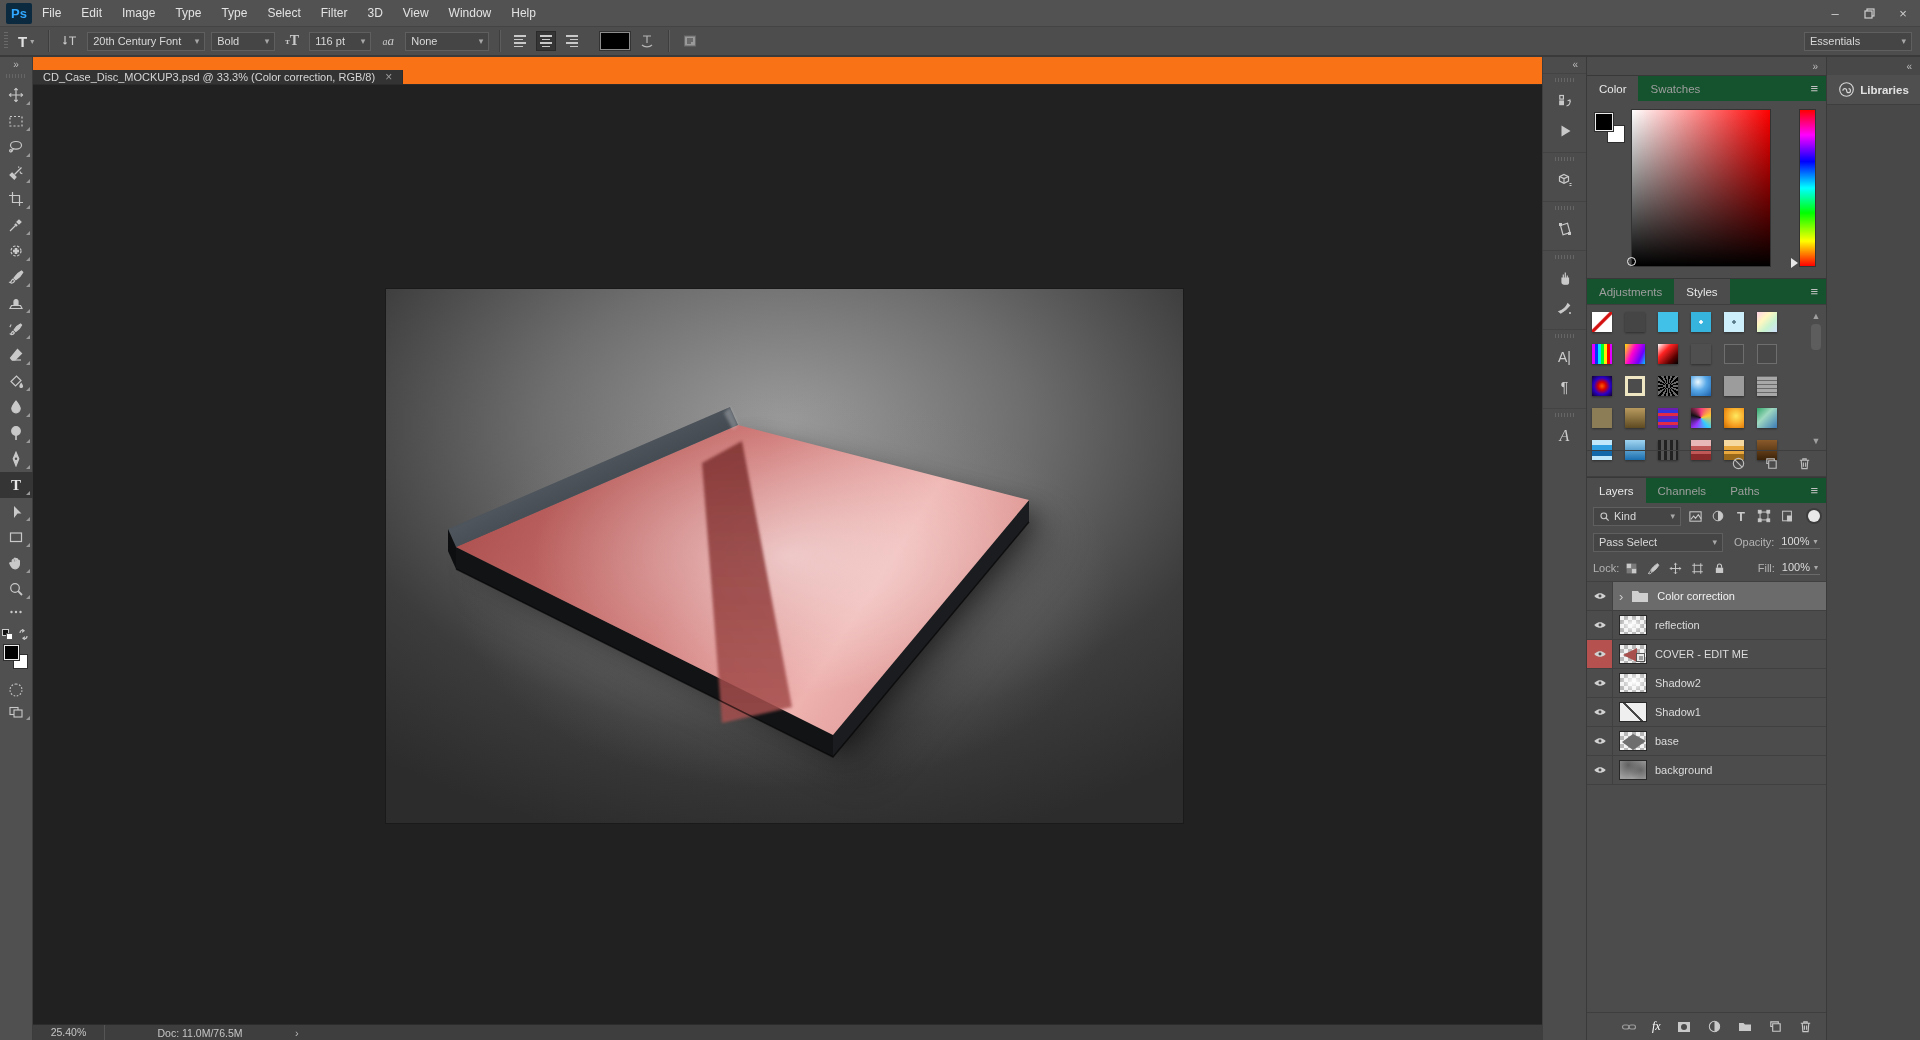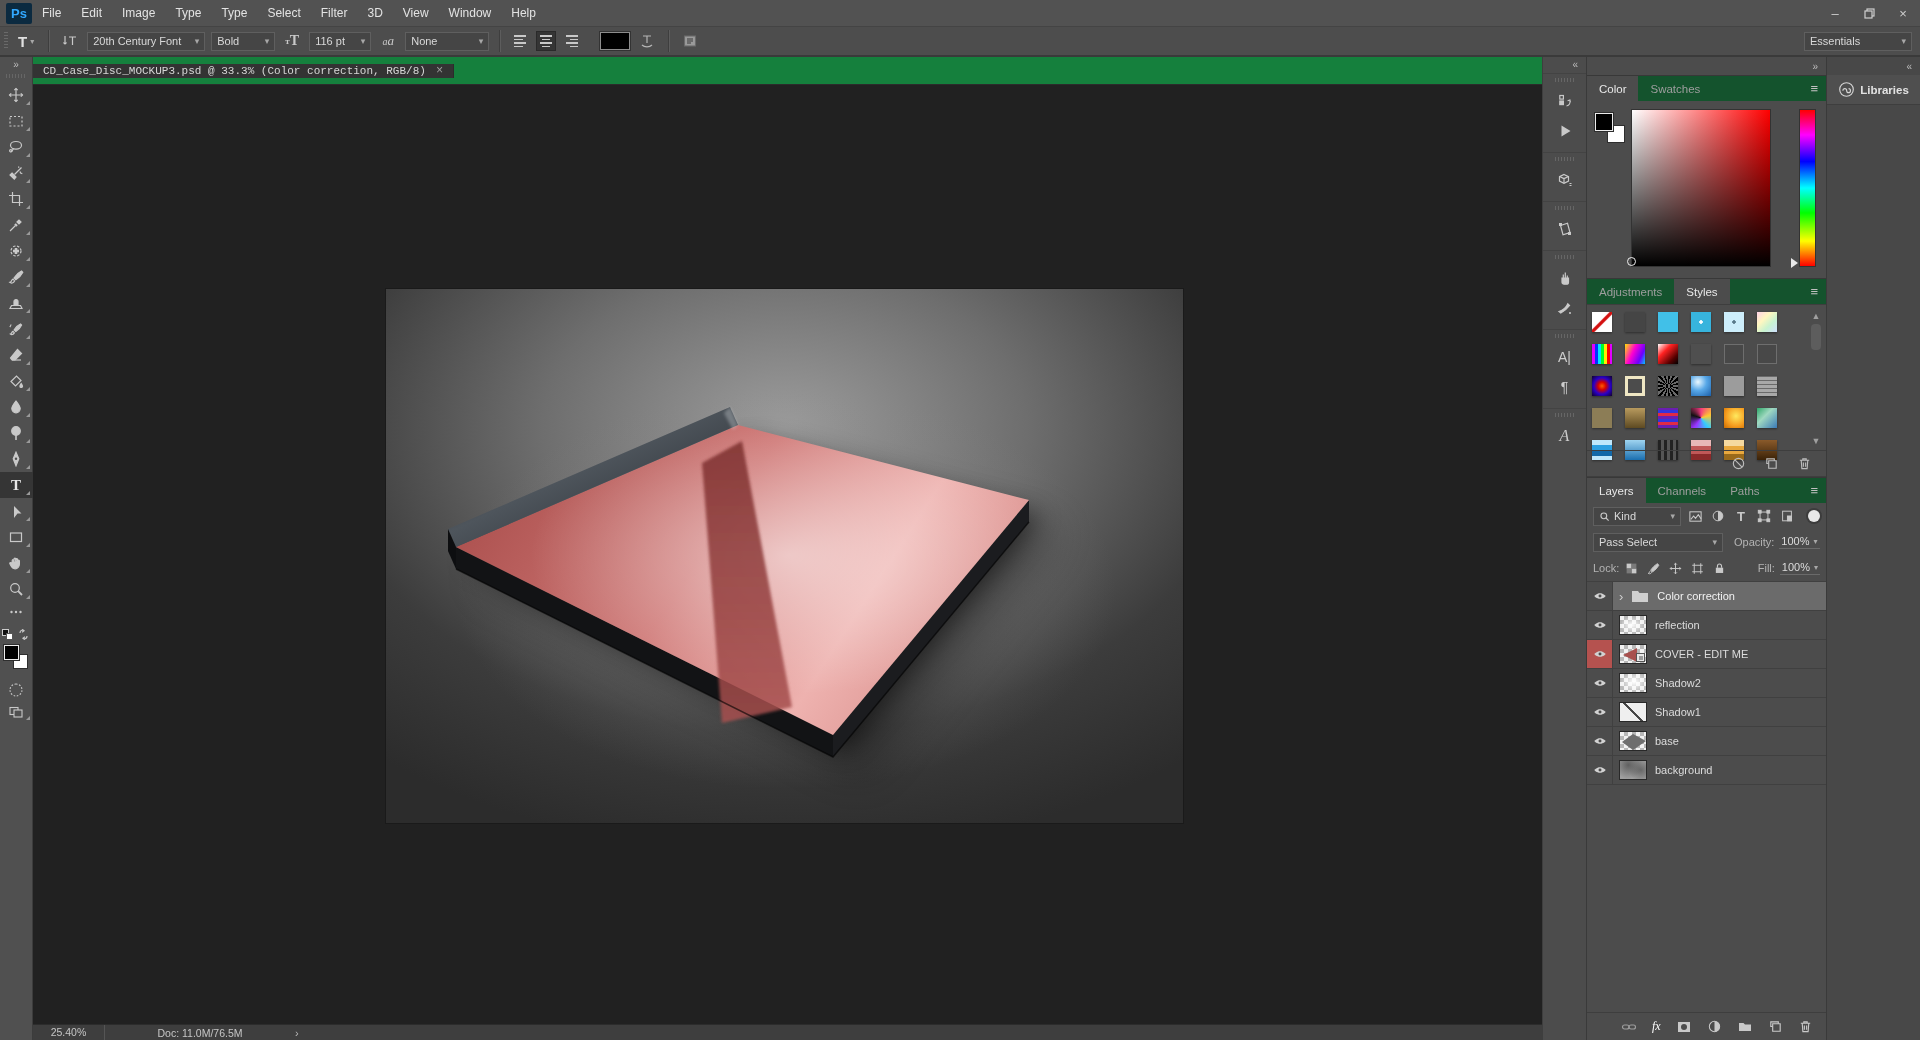--- a/index.html
+++ b/index.html
@@ -43,21 +43,21 @@
   .tool.active { background:#353535; }
   .tool .corner { position:absolute; right:3px; bottom:3px; width:0; height:0; border-left:4px solid transparent; border-bottom:4px solid #9a9a9a; }
   .tool-T { font-size:15px; font-weight:bold; color:#e8e8e8; font-family:"Liberation Serif",serif; }
   #fgbg { position:relative; width:24px; height:24px; margin-top:4px; }
   #fg-swatch { position:absolute; left:0; top:0; width:15px; height:15px; background:#000; border:1px solid #ededed; outline:1px solid #2e2e2e; z-index:2; }
   #bg-swatch { position:absolute; right:0; bottom:0; width:15px; height:15px; background:#fff; border:1px solid #2e2e2e; }
   #minirow { display:flex; width:28px; justify-content:space-between; align-items:center; margin-top:6px; }
 
   
   #center { flex:1; display:flex; flex-direction:column; background:#222; min-width:0; }
-  #tabstrip { height:28px; background:#15803d; border-bottom:1px solid #2b2b2b; display:flex; align-items:center;font-family:Liberation Mono, monospace; }
+  #tabstrip { height:28px; background:#f97316; border-bottom:1px solid #2b2b2b; display:flex; align-items:flex-end; }
   #doc-tab { background:#333333; display:flex; align-items:center; padding:0 10px; font-size:11px; color:#d6d6d6; border-right:1px solid #2b2b2b; }
   #doc-tab .close { margin-left:10px; color:#9d9d9d; font-size:12px; }
   #canvas { flex:1; position:relative; background:#212121; overflow:hidden; }
   #doc-image { position:absolute; left:353px; top:204px; width:797px; height:534px; box-shadow:0 0 0 1px #1a1a1a; }
   #statusbar { height:16px; background:#3e3e3e; border-top:1px solid #2c2c2c; display:flex; align-items:center; font-size:10.5px; color:#c6c6c6; }
   #status-zoom { width:72px; text-align:center; border-right:1px solid #555; height:100%; line-height:15px; }
   #status-doc { width:190px; text-align:center; }
   #status-chev { color:#b9b9b9; font-size:11px; }
 
   

